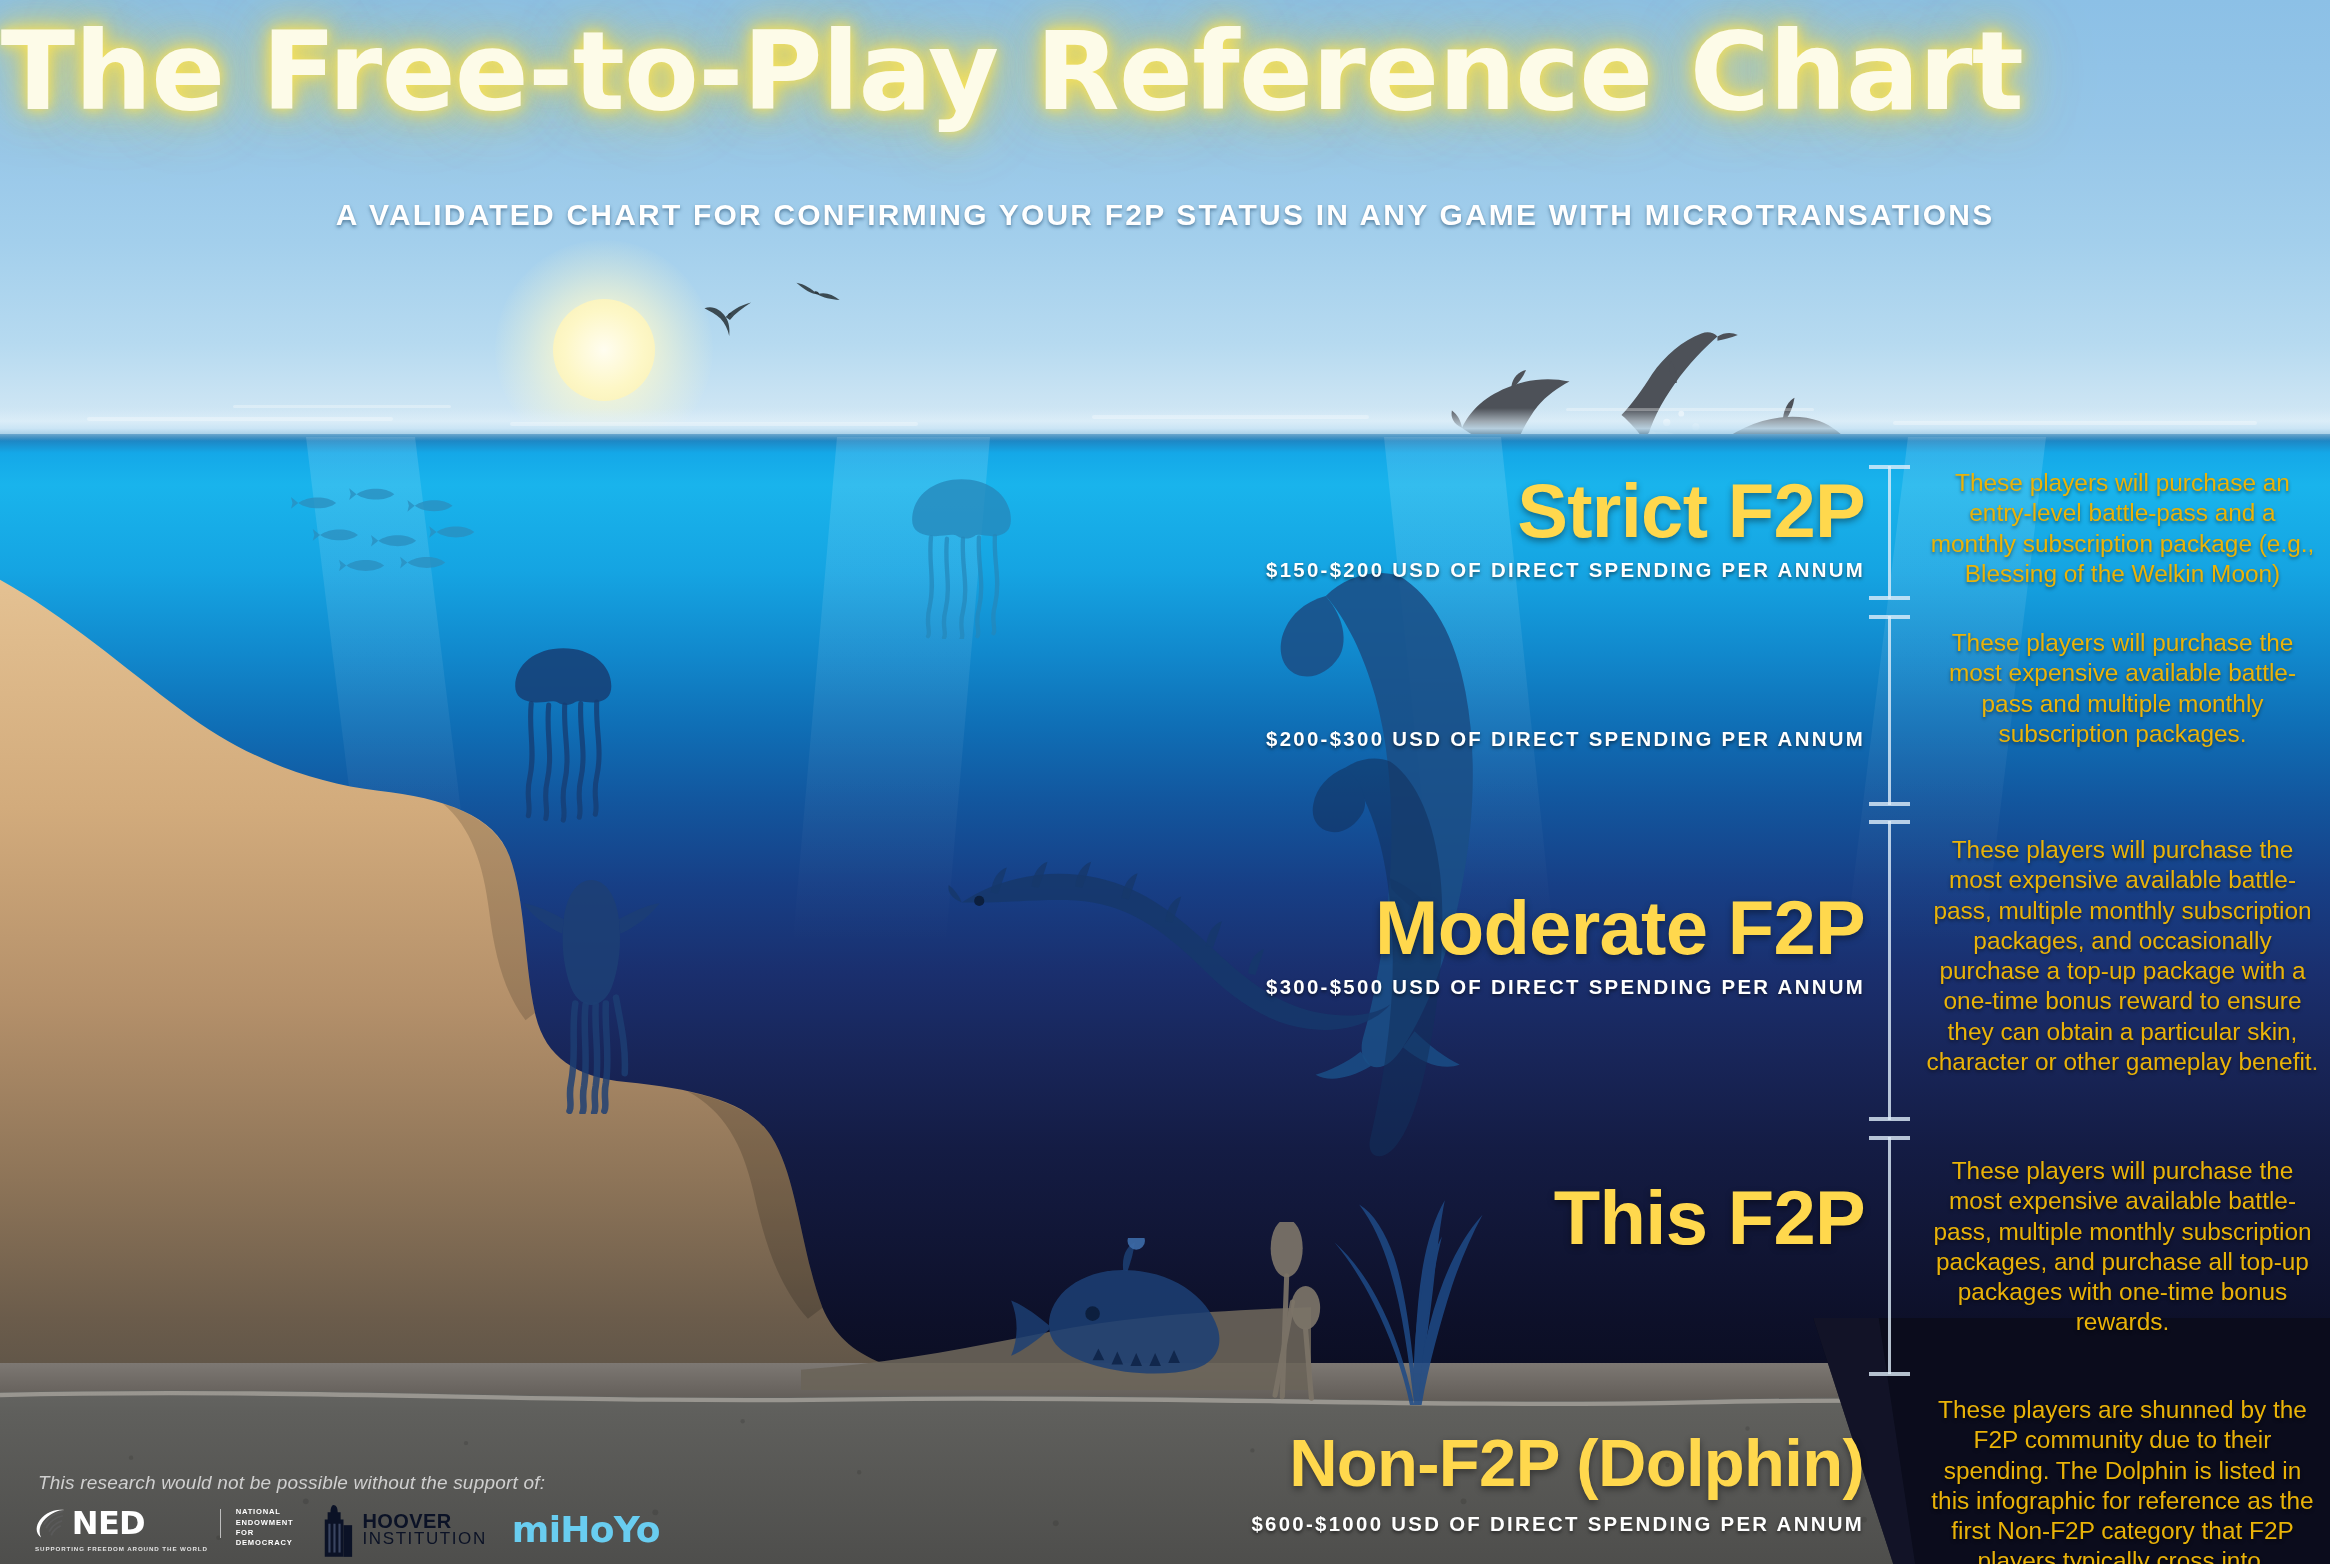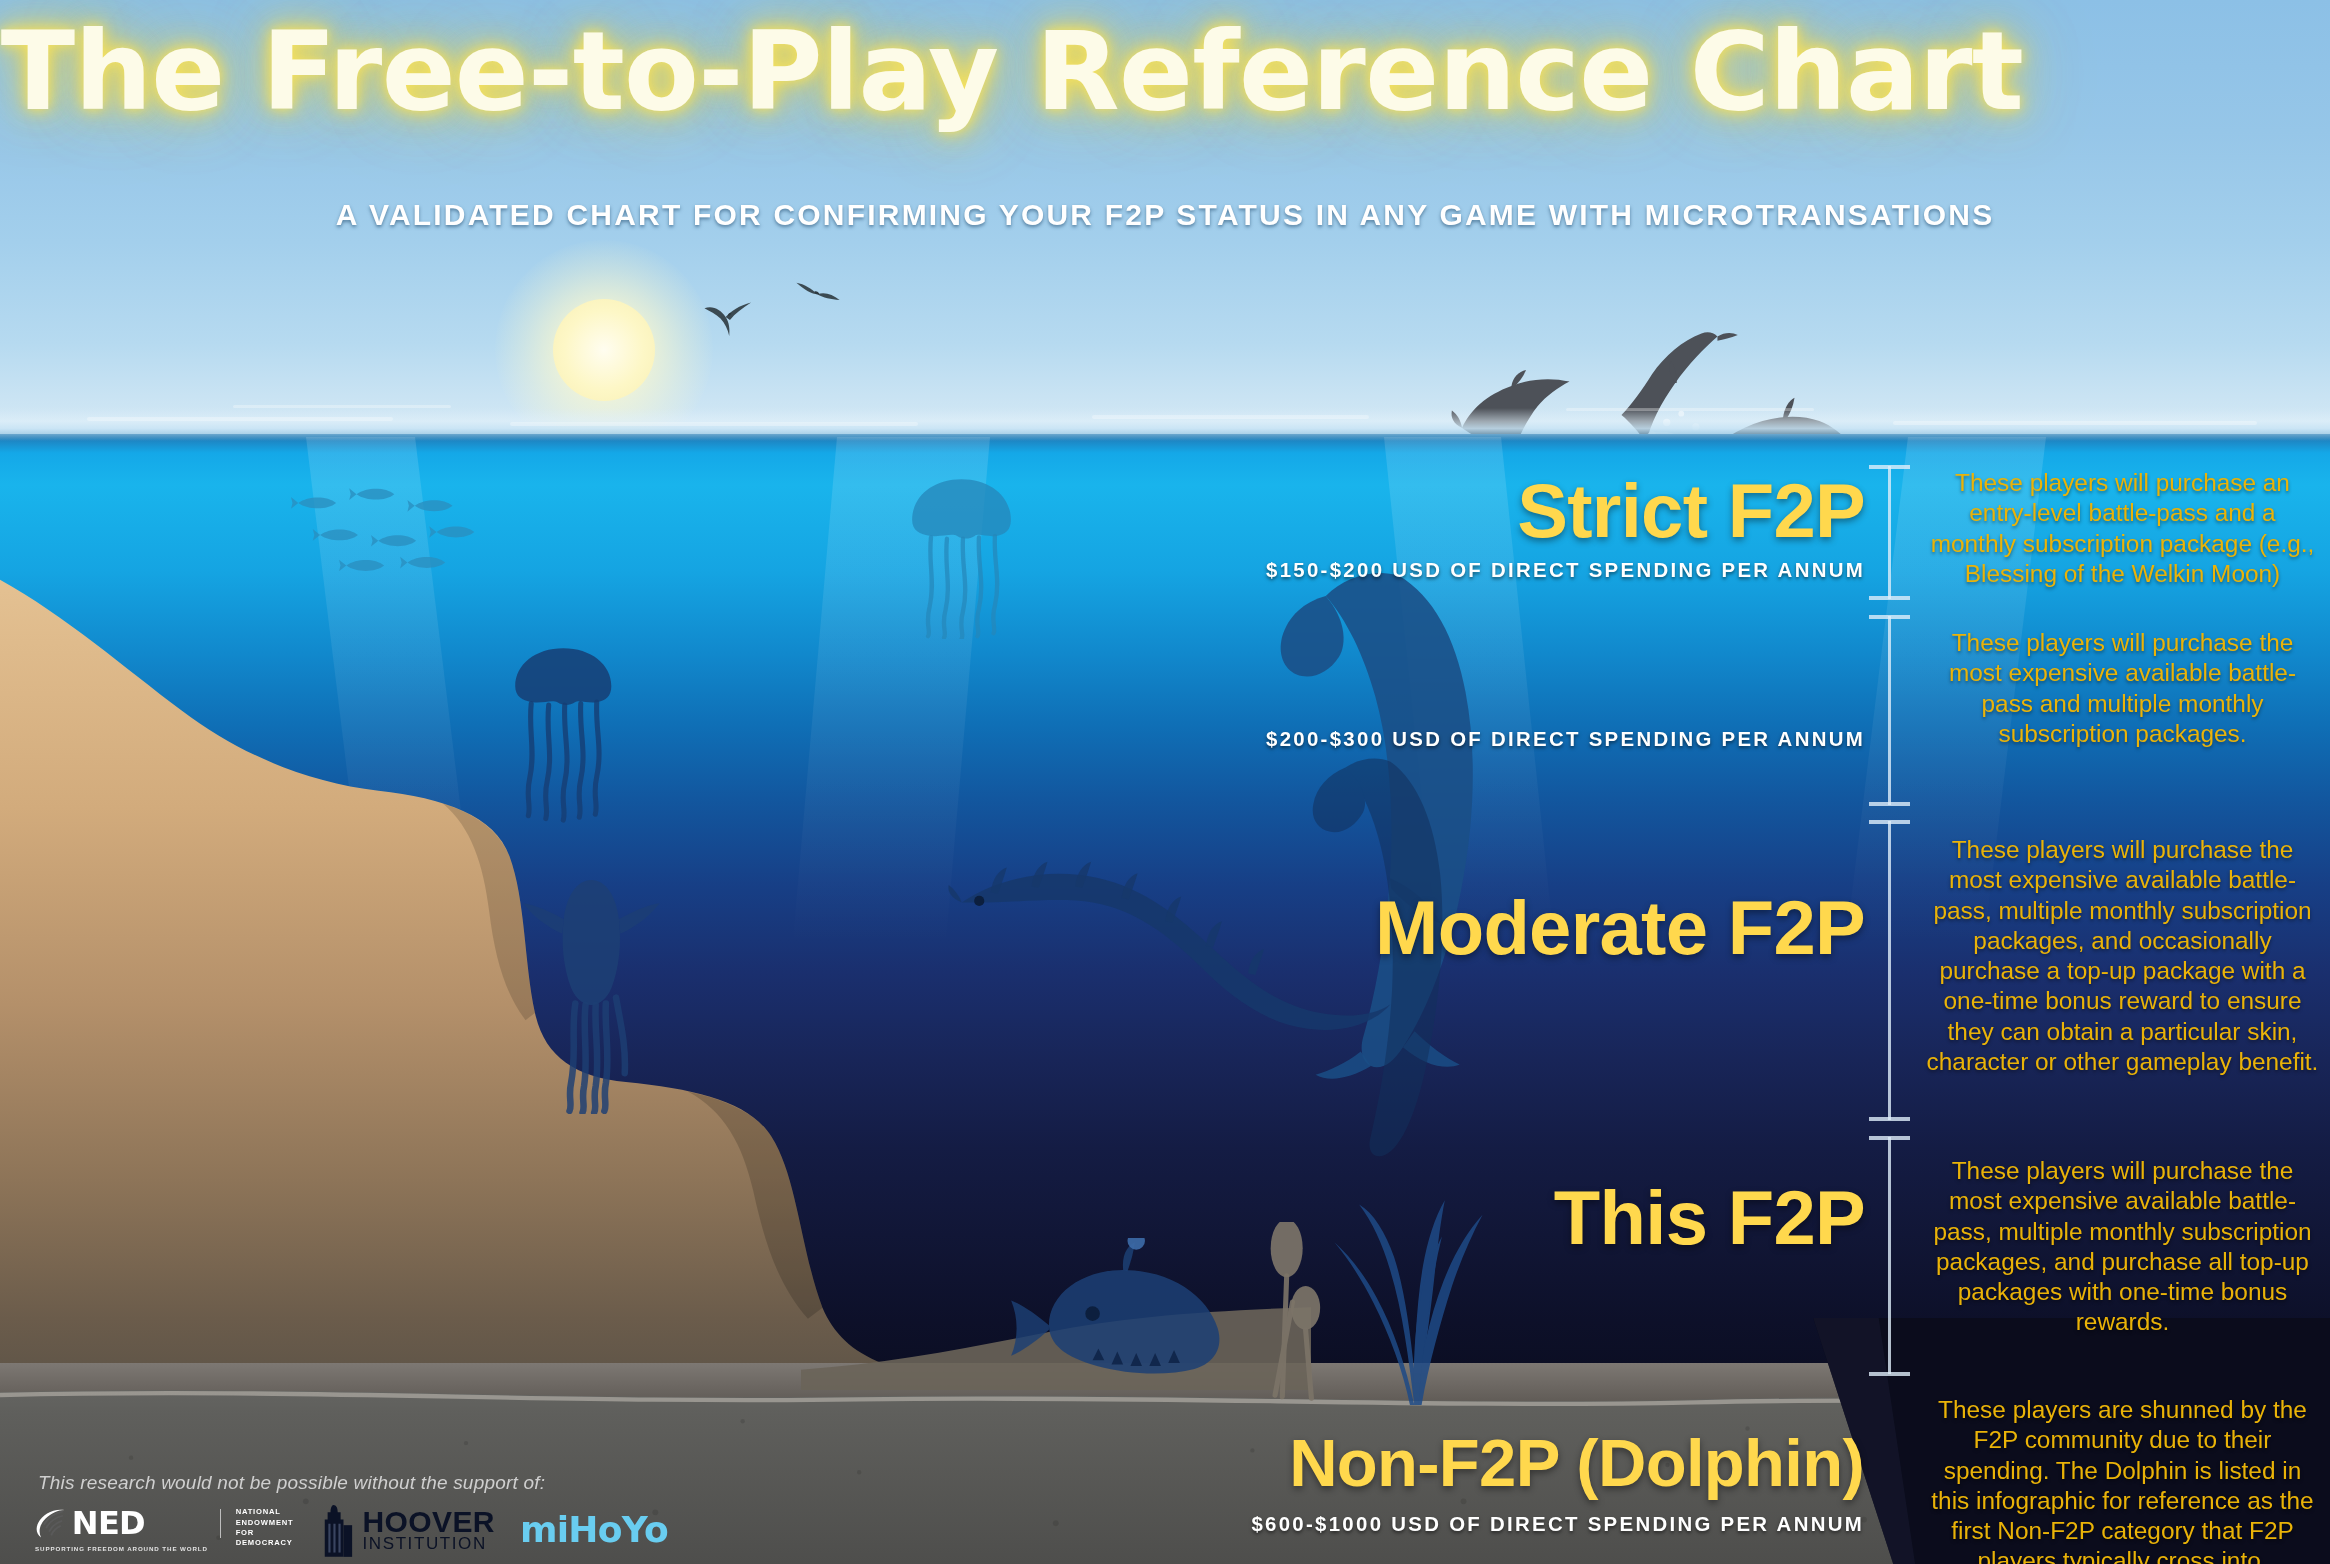--- a/index.html
+++ b/index.html
@@ -117,21 +117,21 @@
     font-style:italic;font-size:19px;color:#cfcfcf;letter-spacing:0.2px;
   }
   .logos{position:absolute;left:35px;top:1502px;display:flex;align-items:center;gap:25px;}
   .logo-ned{display:flex;align-items:flex-start;gap:10.2px;}
   .ned-word{font-family:"DejaVu Sans",sans-serif;font-weight:bold;font-size:32px;color:#fff;letter-spacing:-0.7px;line-height:1;}
   .ned-tag{font-size:6.2px;font-weight:bold;color:#e2e2e2;letter-spacing:0.9px;margin-top:5.1px;}
   .ned-rule{width:1.5px;height:29px;background:#bdbdbd;margin:1.5px 4.4px 0 1.5px;}
   .ned-lines{font-size:7.6px;font-weight:bold;color:#ffffff;letter-spacing:0.8px;line-height:1.35;}
   .hoover{display:flex;align-items:center;gap:8px;}
   .hoover-word{font-family:"Liberation Sans",sans-serif;color:#0b1226;line-height:.97;}
-  .hoover-1{font-size:30px;font-weight:bold;letter-spacing:0.4px;}
+  .hoover-1{font-size:20px;font-weight:bold;letter-spacing:0.4px;}
   .hoover-2{font-size:17px;font-weight:normal;letter-spacing:1.6px;}
   .mihoyo{font-family:"DejaVu Sans",sans-serif;font-weight:bold;font-size:36px;color:#69cdf0;letter-spacing:-0.7px;}
 </style>
 </head>
 <body>
 
 <div id="poster">
 
   <div class="sky"></div>
   <div class="sun-glow"></div>
@@ -436,20 +436,21 @@
   <div class="bracket-cap" style="left:1869px;top:596px;"></div>
   <div class="desc" style="left:1926px;top:468px;width:393px;">These players will purchase an entry-level battle-pass and a monthly subscription package (e.g., Blessing of the Welkin Moon)</div>
 
   <div class="tier-sub" style="left:947px;top:728px;width:918px;">$200-$300 USD OF DIRECT SPENDING PER ANNUM</div>
   <div class="bracket" style="left:1888px;top:616px;height:189px;"></div>
   <div class="bracket-cap" style="left:1869px;top:615px;"></div>
   <div class="bracket-cap" style="left:1869px;top:802px;"></div>
   <div class="desc" style="left:1926px;top:628px;width:393px;">These players will purchase the most expensive available battle-pass and multiple monthly subscription packages.</div>
 
   <div class="tier-label" style="left:947px;top:890px;width:918px;font-size:76px;">Moderate F2P</div>
+  <div class="tier-sub" style="left:947px;top:976px;width:918px;">$300-$500 USD OF DIRECT SPENDING PER ANNUM</div>
   <div class="bracket" style="left:1888px;top:821px;height:299px;"></div>
   <div class="bracket-cap" style="left:1869px;top:820px;"></div>
   <div class="bracket-cap" style="left:1869px;top:1117px;"></div>
   <div class="desc" style="left:1926px;top:835px;width:393px;">These players will purchase the most expensive available battle-pass, multiple monthly subscription packages, and occasionally purchase a top-up package with a one-time bonus reward to ensure they can obtain a particular skin, character or other gameplay benefit.</div>
 
   <div class="tier-label" style="left:947px;top:1180px;width:918px;font-size:76px;">This F2P</div>
   <div class="bracket" style="left:1888px;top:1137px;height:237px;"></div>
   <div class="bracket-cap" style="left:1869px;top:1136px;"></div>
   <div class="bracket-cap" style="left:1869px;top:1372px;"></div>
   <div class="desc" style="left:1926px;top:1156px;width:393px;">These players will purchase the most expensive available battle-pass, multiple monthly subscription packages, and purchase all top-up packages with one-time bonus rewards.</div>

